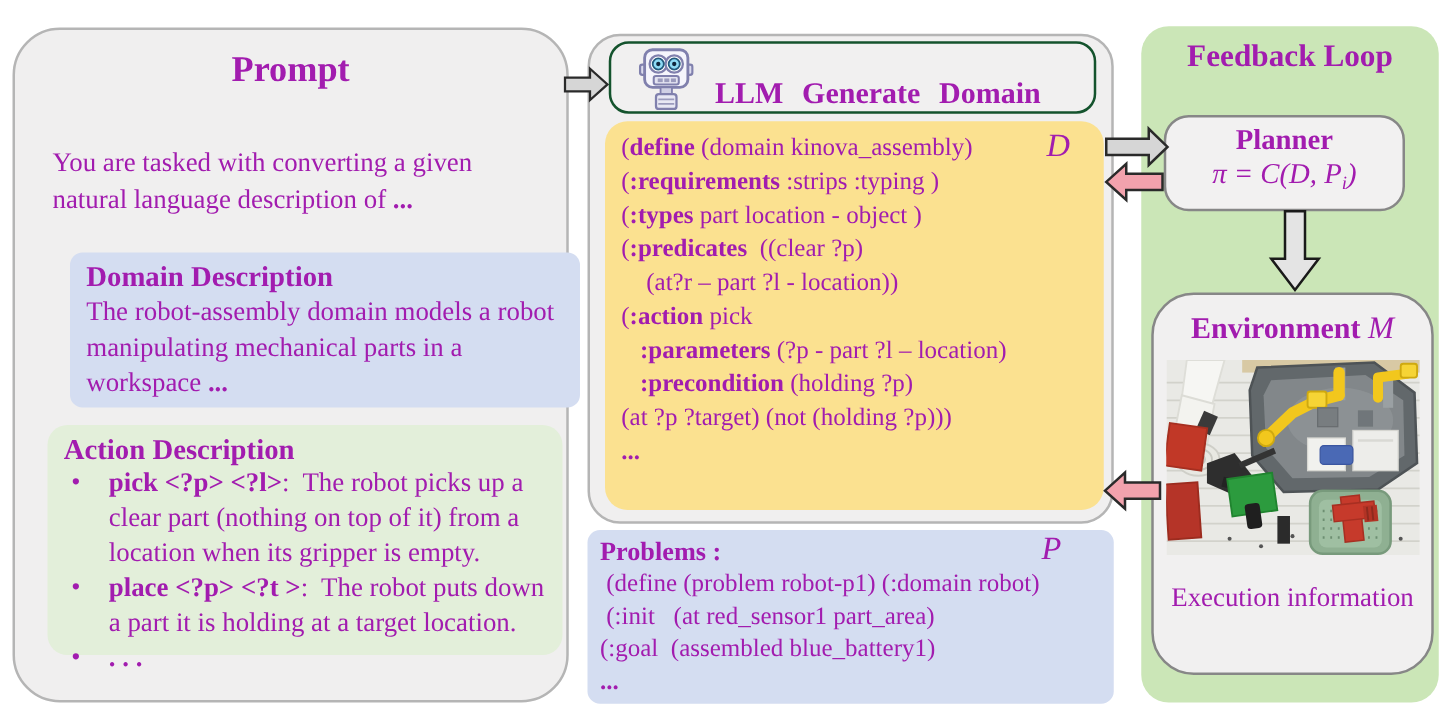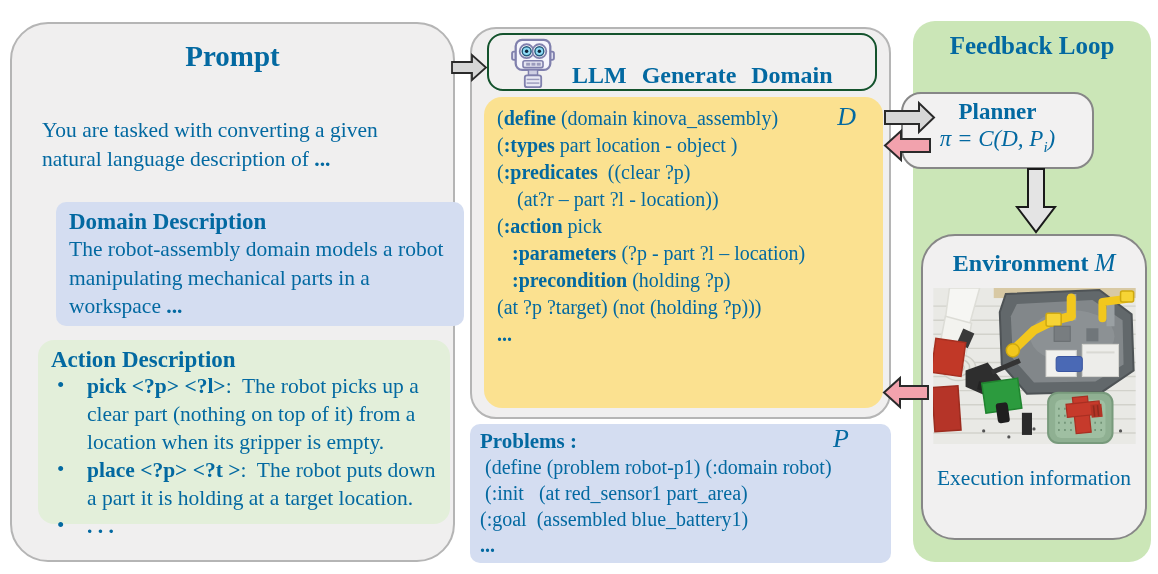--- a/index.html
+++ b/index.html
@@ -1,18 +1,18 @@
 <!DOCTYPE html>
 <html style="--panel-gray: #f0efef; --panel-border: #b5b5b5; --blue-box: #d4ddf1; --green-box: #e3efda; --yellow-box: #fbe190; --panel-green: #cbe6b7; --gray-arrow: #d6d6d6; --pink-arrow: #f2a2ad;"><head>
 <meta charset="utf-8">
 <style>
   html,body{margin:0;padding:0;background:#ffffff;}
   .canvas{
     position:relative;width:1158px;height:574px;overflow:hidden;background:#ffffff;
-    font-family:"Liberation Serif","DejaVu Serif",serif;color:#0369a1;
+    font-family:"Liberation Serif","DejaVu Serif",serif;color:#a21caf;
   }
   .b{font-weight:bold;}
   .ital{font-style:italic;}
 
   
   .prompt-panel{
     position:absolute;left:10px;top:22px;width:445px;height:540px;box-sizing:border-box;
     background:var(--panel-gray,#f0efef);border:2px solid var(--panel-border,#b5b5b5);border-radius:38px;
   }
   .prompt-title{margin:16px 0 0 0;text-align:center;font-size:29px;font-weight:bold;}
@@ -53,21 +53,21 @@
   .problems-box .corner-label{top:2px;right:42px;}
   .prob-head{font-size:21px;}
 
   
   .feedback-panel{
     position:absolute;left:913px;top:21px;width:238px;height:541px;
     background:var(--panel-green,#cbe6b7);border-radius:22px;
   }
   .feedback-title{margin:11px 0 0 0;text-align:center;font-size:25px;font-weight:bold;}
   .planner-box{
-    position:absolute;left:901px;top:92px;width:193px;height:77px;box-sizing:border-box;
+    position:absolute;left:931px;top:92px;width:193px;height:77px;box-sizing:border-box;
     background:#f2f1f1;border:2px solid #878787;border-radius:20px;text-align:center;padding-top:5px;
   }
   .planner-box .ptitle{font-size:23px;font-weight:bold;}
   .planner-box .formula{font-size:23px;font-style:italic;margin-top:1px;}
   .planner-box .formula sub{font-size:15px;}
   .env-box{
     position:absolute;left:921px;top:234px;width:226px;height:306px;box-sizing:border-box;
     background:#f1f0f0;border:2px solid #878787;border-radius:34px;
   }
   .env-title{text-align:center;margin-top:13px;font-size:24px;}
@@ -129,20 +129,21 @@
       <rect x="15" y="41" width="18" height="13" rx="2.5" fill="#e8e8f4" stroke="#8080ad" stroke-width="2"></rect>
       <line x1="17" y1="45.5" x2="31" y2="45.5" stroke="#9b9bbd" stroke-width="1.6"></line>
       <line x1="17" y1="49.5" x2="31" y2="49.5" stroke="#9b9bbd" stroke-width="1.6"></line>
     </svg>
     <span class="title">LLM Generate Domain</span>
   </div>
 
   <div class="code-box">
     <span class="corner-label">D</span>
     <div class="code-line"><span>(</span><span class="b">define</span><span> (domain kinova_assembly)</span></div>
+    <div class="code-line"><span>(</span><span class="b">:requirements</span><span> :strips :typing )</span></div>
     <div class="code-line"><span>(</span><span class="b">:types</span><span> part location - object )</span></div>
     <div class="code-line"><span>(</span><span class="b">:predicates</span><span>  ((clear ?p)</span></div>
     <div class="code-line"><span>    (at?r – part ?l - location))</span></div>
     <div class="code-line"><span>(</span><span class="b">:action</span><span> pick</span></div>
     <div class="code-line"><span>   </span><span class="b">:parameters</span><span> (?p - part ?l – location)</span></div>
     <div class="code-line"><span>   </span><span class="b">:precondition</span><span> (holding ?p)</span></div>
     <div class="code-line"><span>(at ?p ?target) (not (holding ?p)))</span></div>
     <div class="code-line"><span class="b">...</span></div>
   </div>
 

